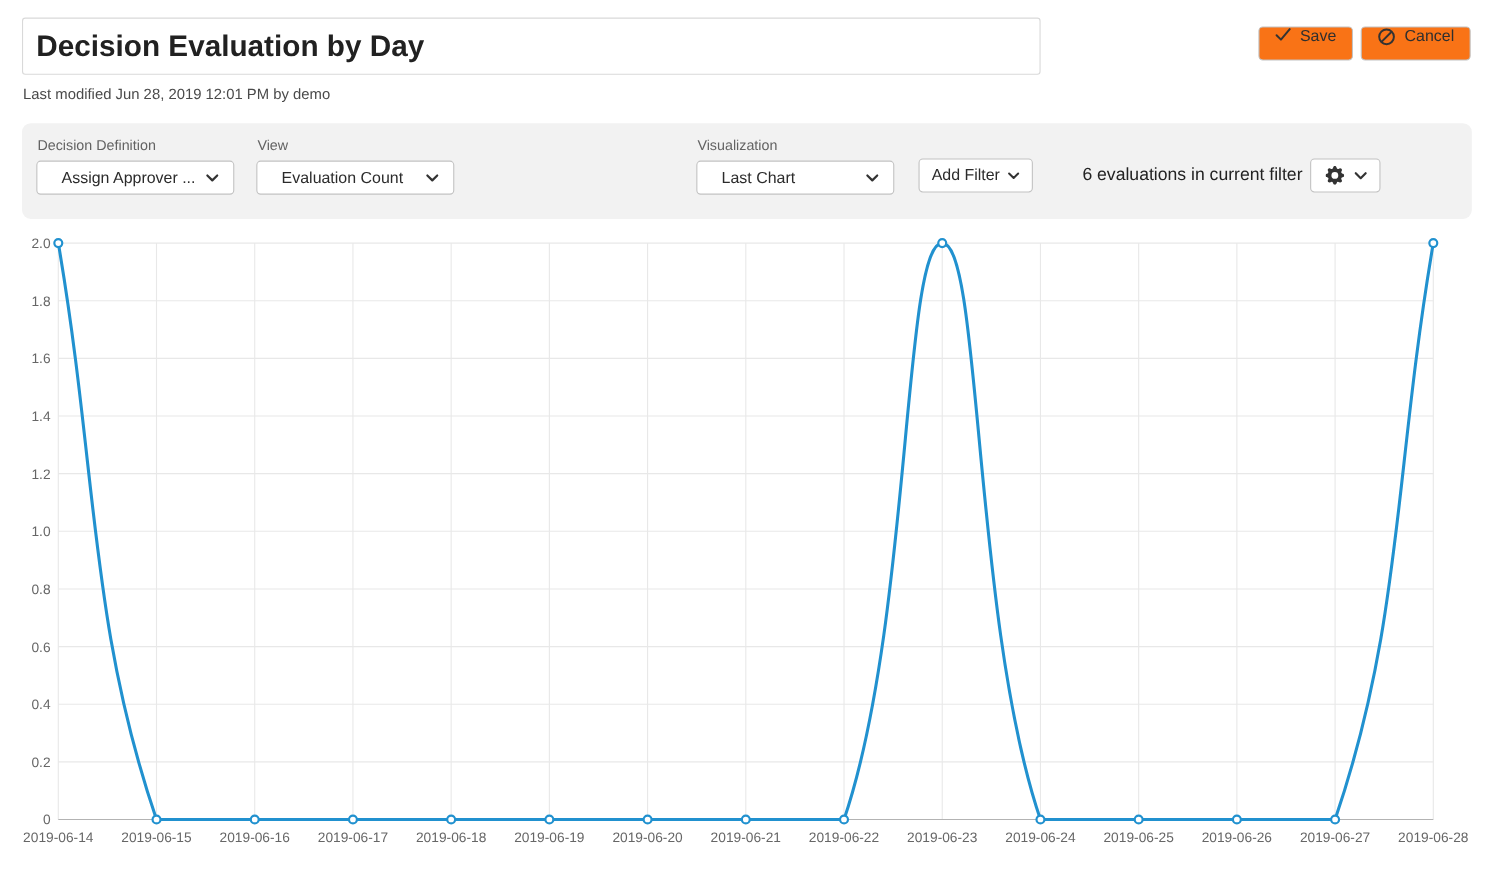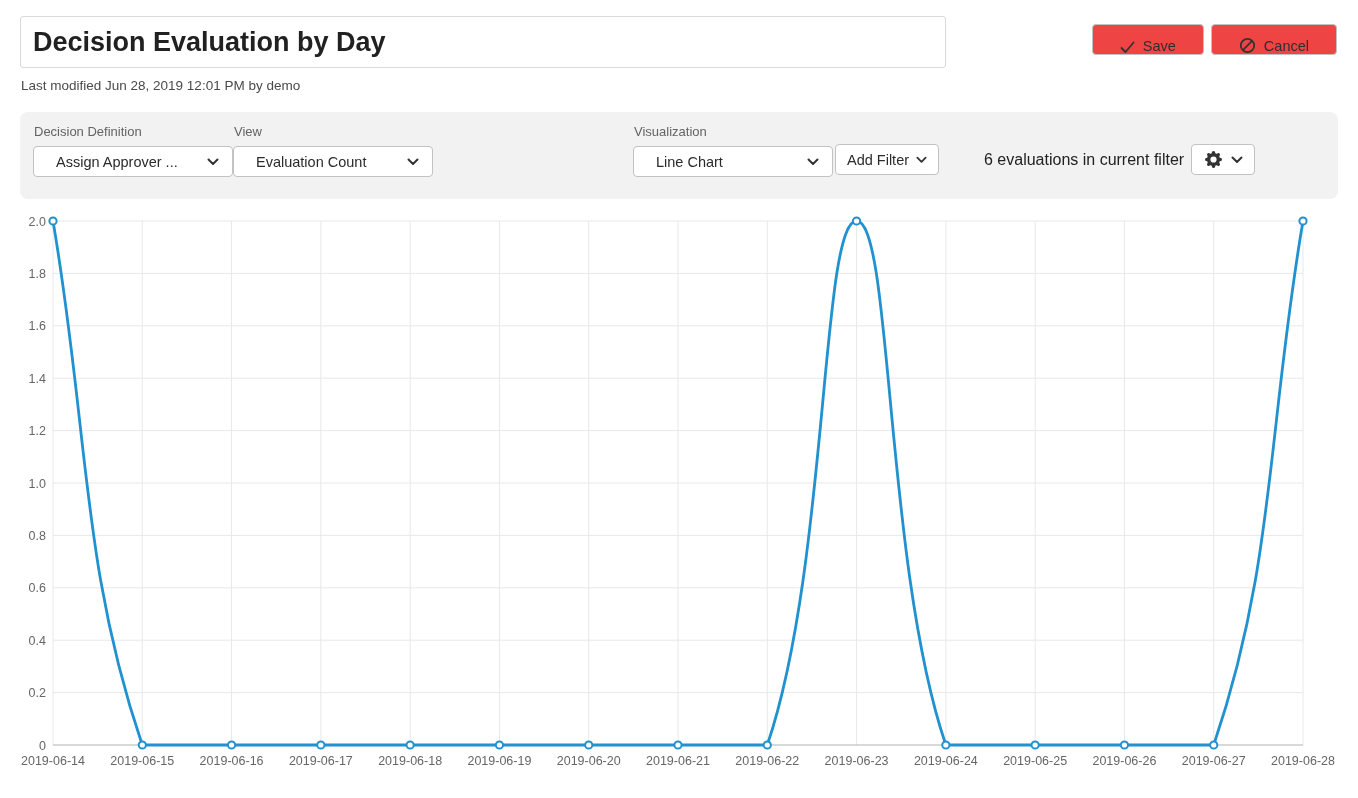--- a/index.html
+++ b/index.html
@@ -11,43 +11,43 @@
 
   
   .title-input {
     position:absolute; left:20px; top:16px; width:926px; height:52px;
     border:1px solid #d9d9d9; border-radius:3px; background:#fff;
     font-family:"Liberation Sans", sans-serif; font-size:27px; font-weight:700;
     color:#212121; padding:0 12px; outline:none;
   }
   .header-buttons { position:absolute; top:24px; right:21px; display:flex; gap:7px; }
   .btn {
-    height:31px; background:#ef4444; border:1px solid #c2c2c2; border-radius:4px;
-    display:inline-flex; align-items:flex-end; justify-content:center; gap:8px;
-    padding:0 27px; font-family:"Liberation Sans", sans-serif;
+    height:31px; background:#f97316; border:1px solid #c2c2c2; border-radius:4px;
+    display:inline-flex; align-items:flex-start; justify-content:center; gap:8px;
+    padding:0 14px; font-family:"Liberation Sans", sans-serif;
     font-size:14.5px; color:#2f2f2f; cursor:pointer; white-space:nowrap;
   }
   .icon { display:inline-flex; align-items:center; }
 
   .meta-line {
     position:absolute; left:21px; top:78px; height:16px;
     display:flex; align-items:center; gap:16px;
     font-size:13.5px; color:#4a4a4a;flex-direction:column;
   }
   .meta-sep { width:1px; height:15px; background:#cfcfcf; }
 
   
   .filter-bar {
     position:absolute; left:20px; top:112px; width:1318px; height:87px;
     background:#f2f2f2; border-radius:8px;
   }
   .control { position:absolute; top:12px; }
   .control-label { font-size:13px; color:#636363; margin:0 0 7px 1px; }
   .select-box {
-    width:200px; height:31px; background:#fff; border:1px solid #c2c2c2;
+    width:180px; height:31px; background:#fff; border:1px solid #c2c2c2;
     border-radius:4px; display:flex; align-items:center;
     justify-content:space-between; padding:0 13px 0 22px;
     font-size:14.5px; color:#2b2b2b; cursor:pointer; white-space:nowrap;
   }
   .bar-btn {
     position:absolute; top:32px; height:31px; background:#fff;
     border:1px solid #c2c2c2; border-radius:4px; display:flex;
     align-items:center; font-size:14.5px; color:#2b2b2b; cursor:pointer;
     white-space:nowrap;
   }
@@ -115,21 +115,21 @@
             <path d="M1.5 1.5 L6 6 L10.5 1.5" stroke="#333" stroke-width="2" fill="none" stroke-linecap="round" stroke-linejoin="round"></path>
           </svg>
       </span>
     </div>
   </div>
 
 
   <div class="control" style="left:613px">
     <div class="control-label">Visualization</div>
     <div class="select-box">
-      <span>Line Chart</span>
+      <span>Last Chart</span>
       <span class="icon">
         <svg width="12" height="8" viewBox="0 0 12 8">
             <path d="M1.5 1.5 L6 6 L10.5 1.5" stroke="#333" stroke-width="2" fill="none" stroke-linecap="round" stroke-linejoin="round"></path>
           </svg>
       </span>
     </div>
   </div>
 
   <button class="bar-btn add-filter">
     <span>Add Filter</span>

